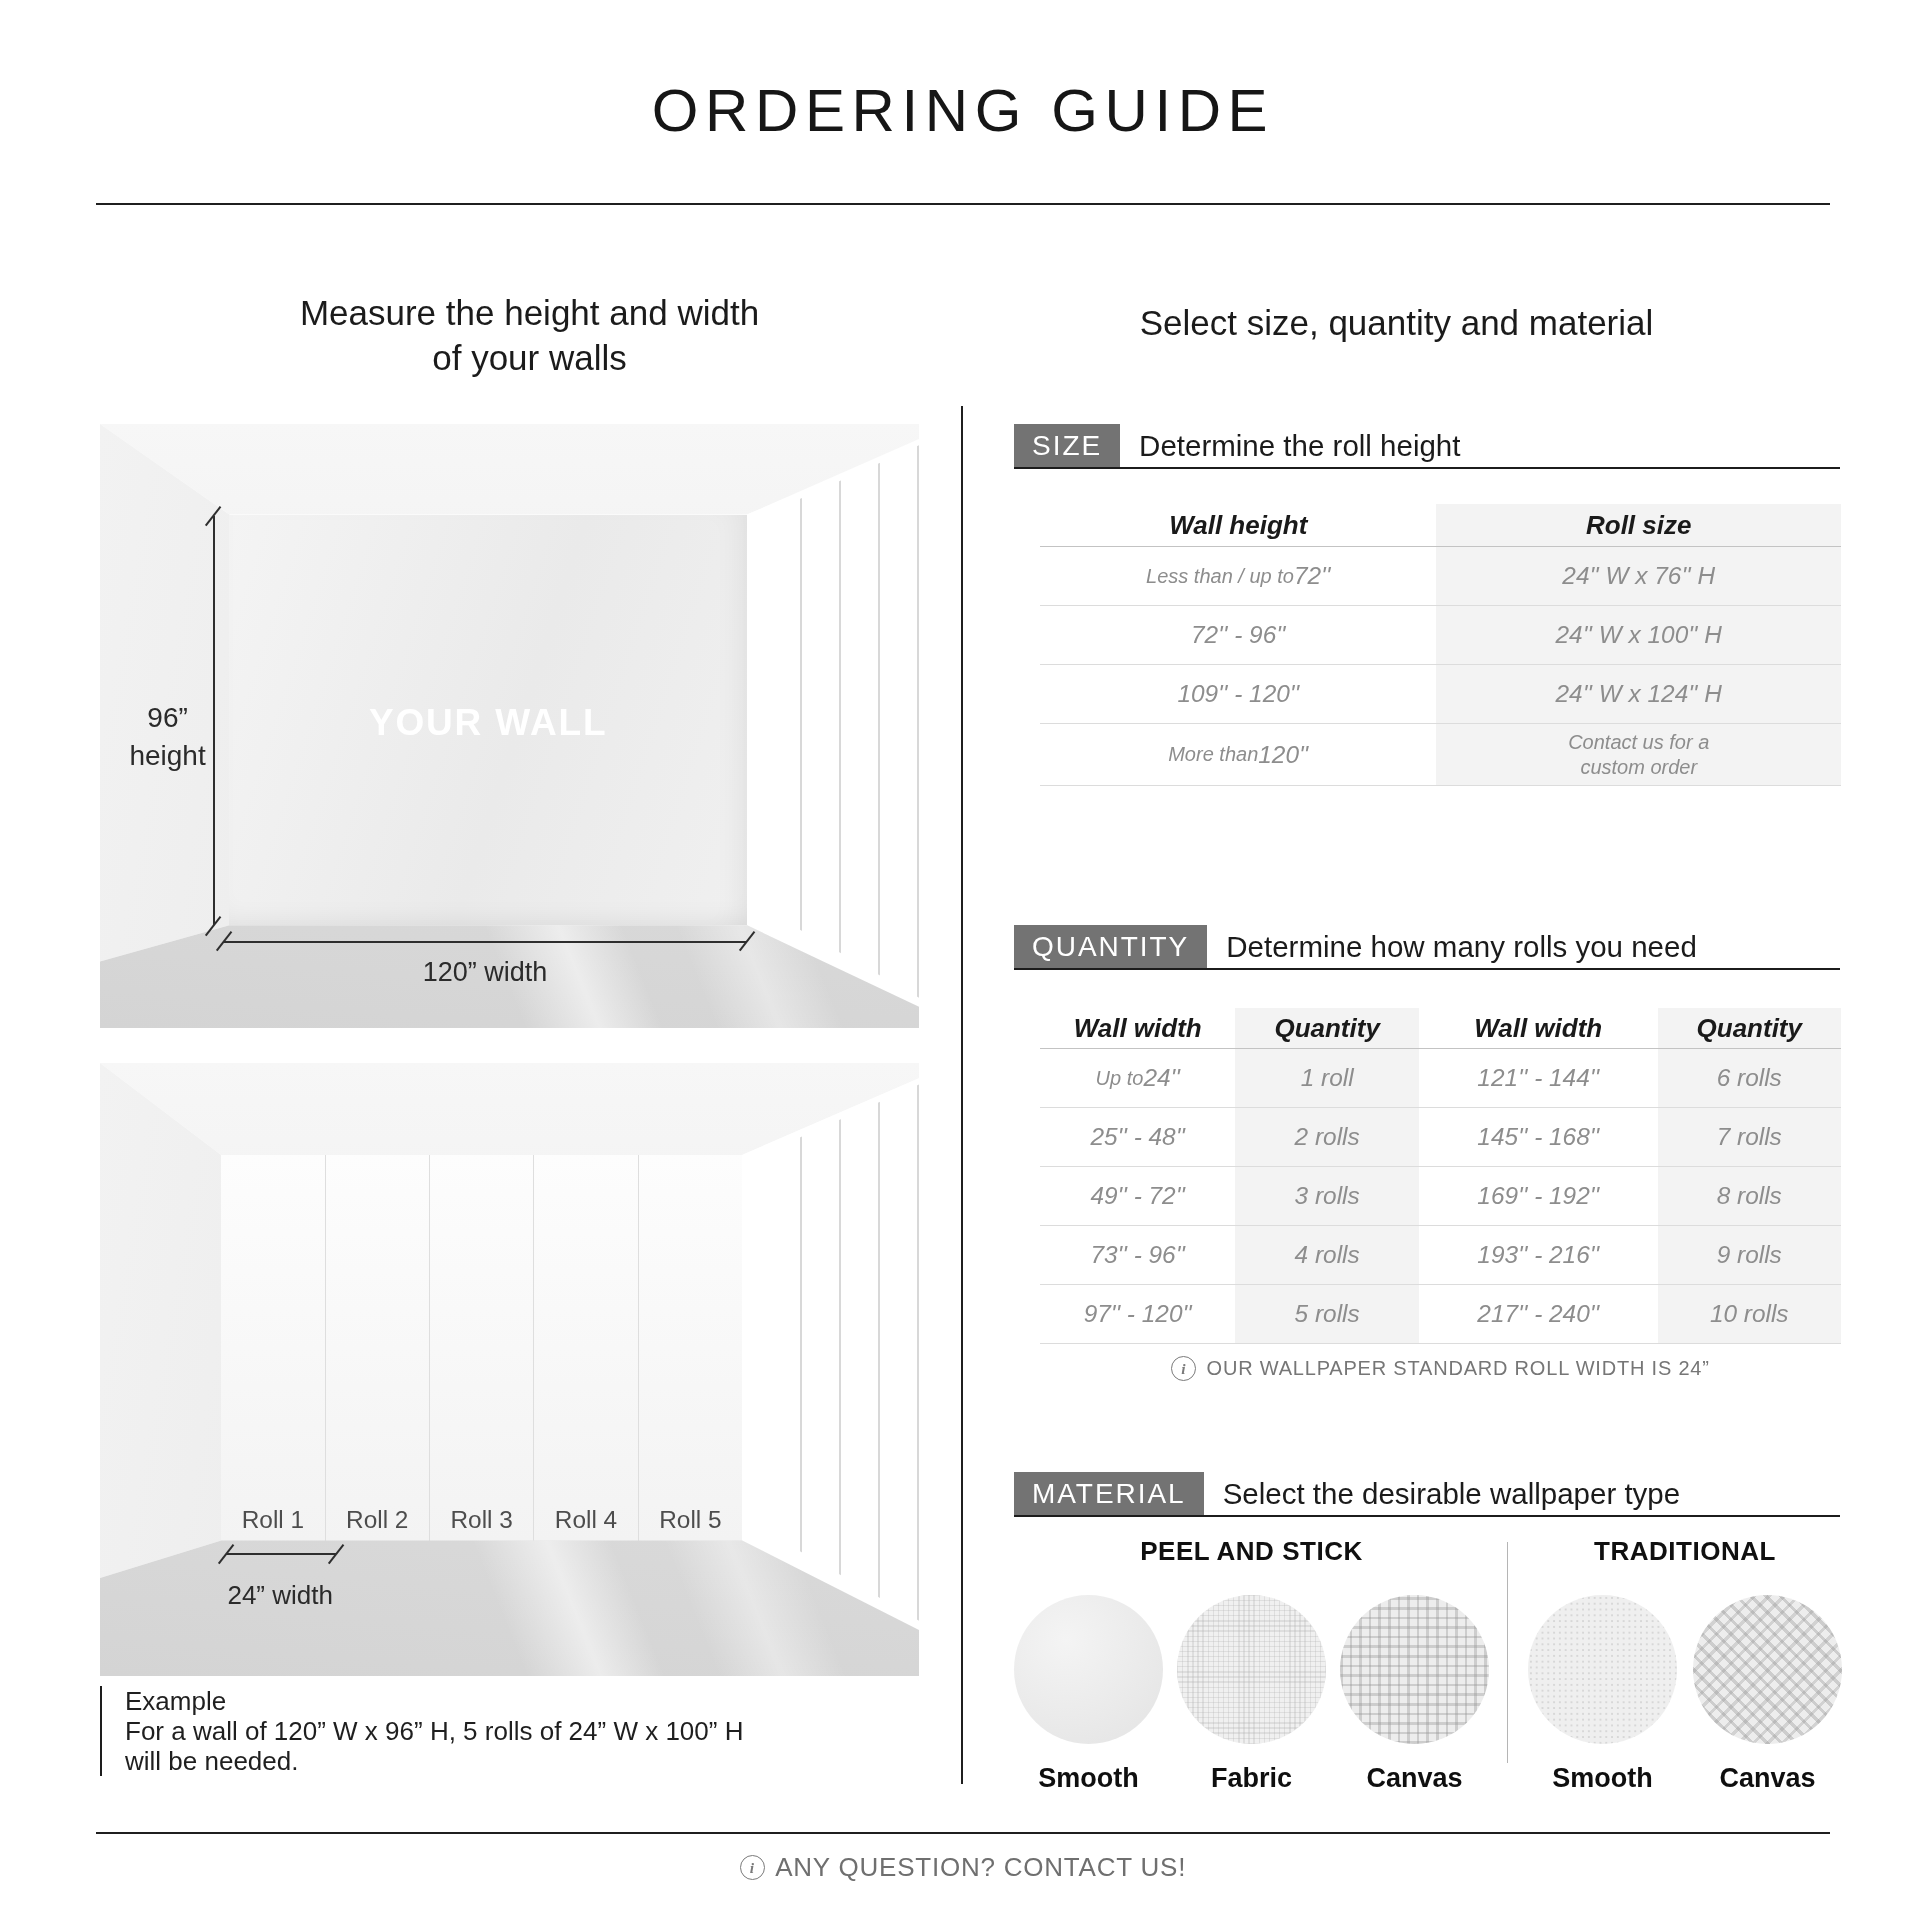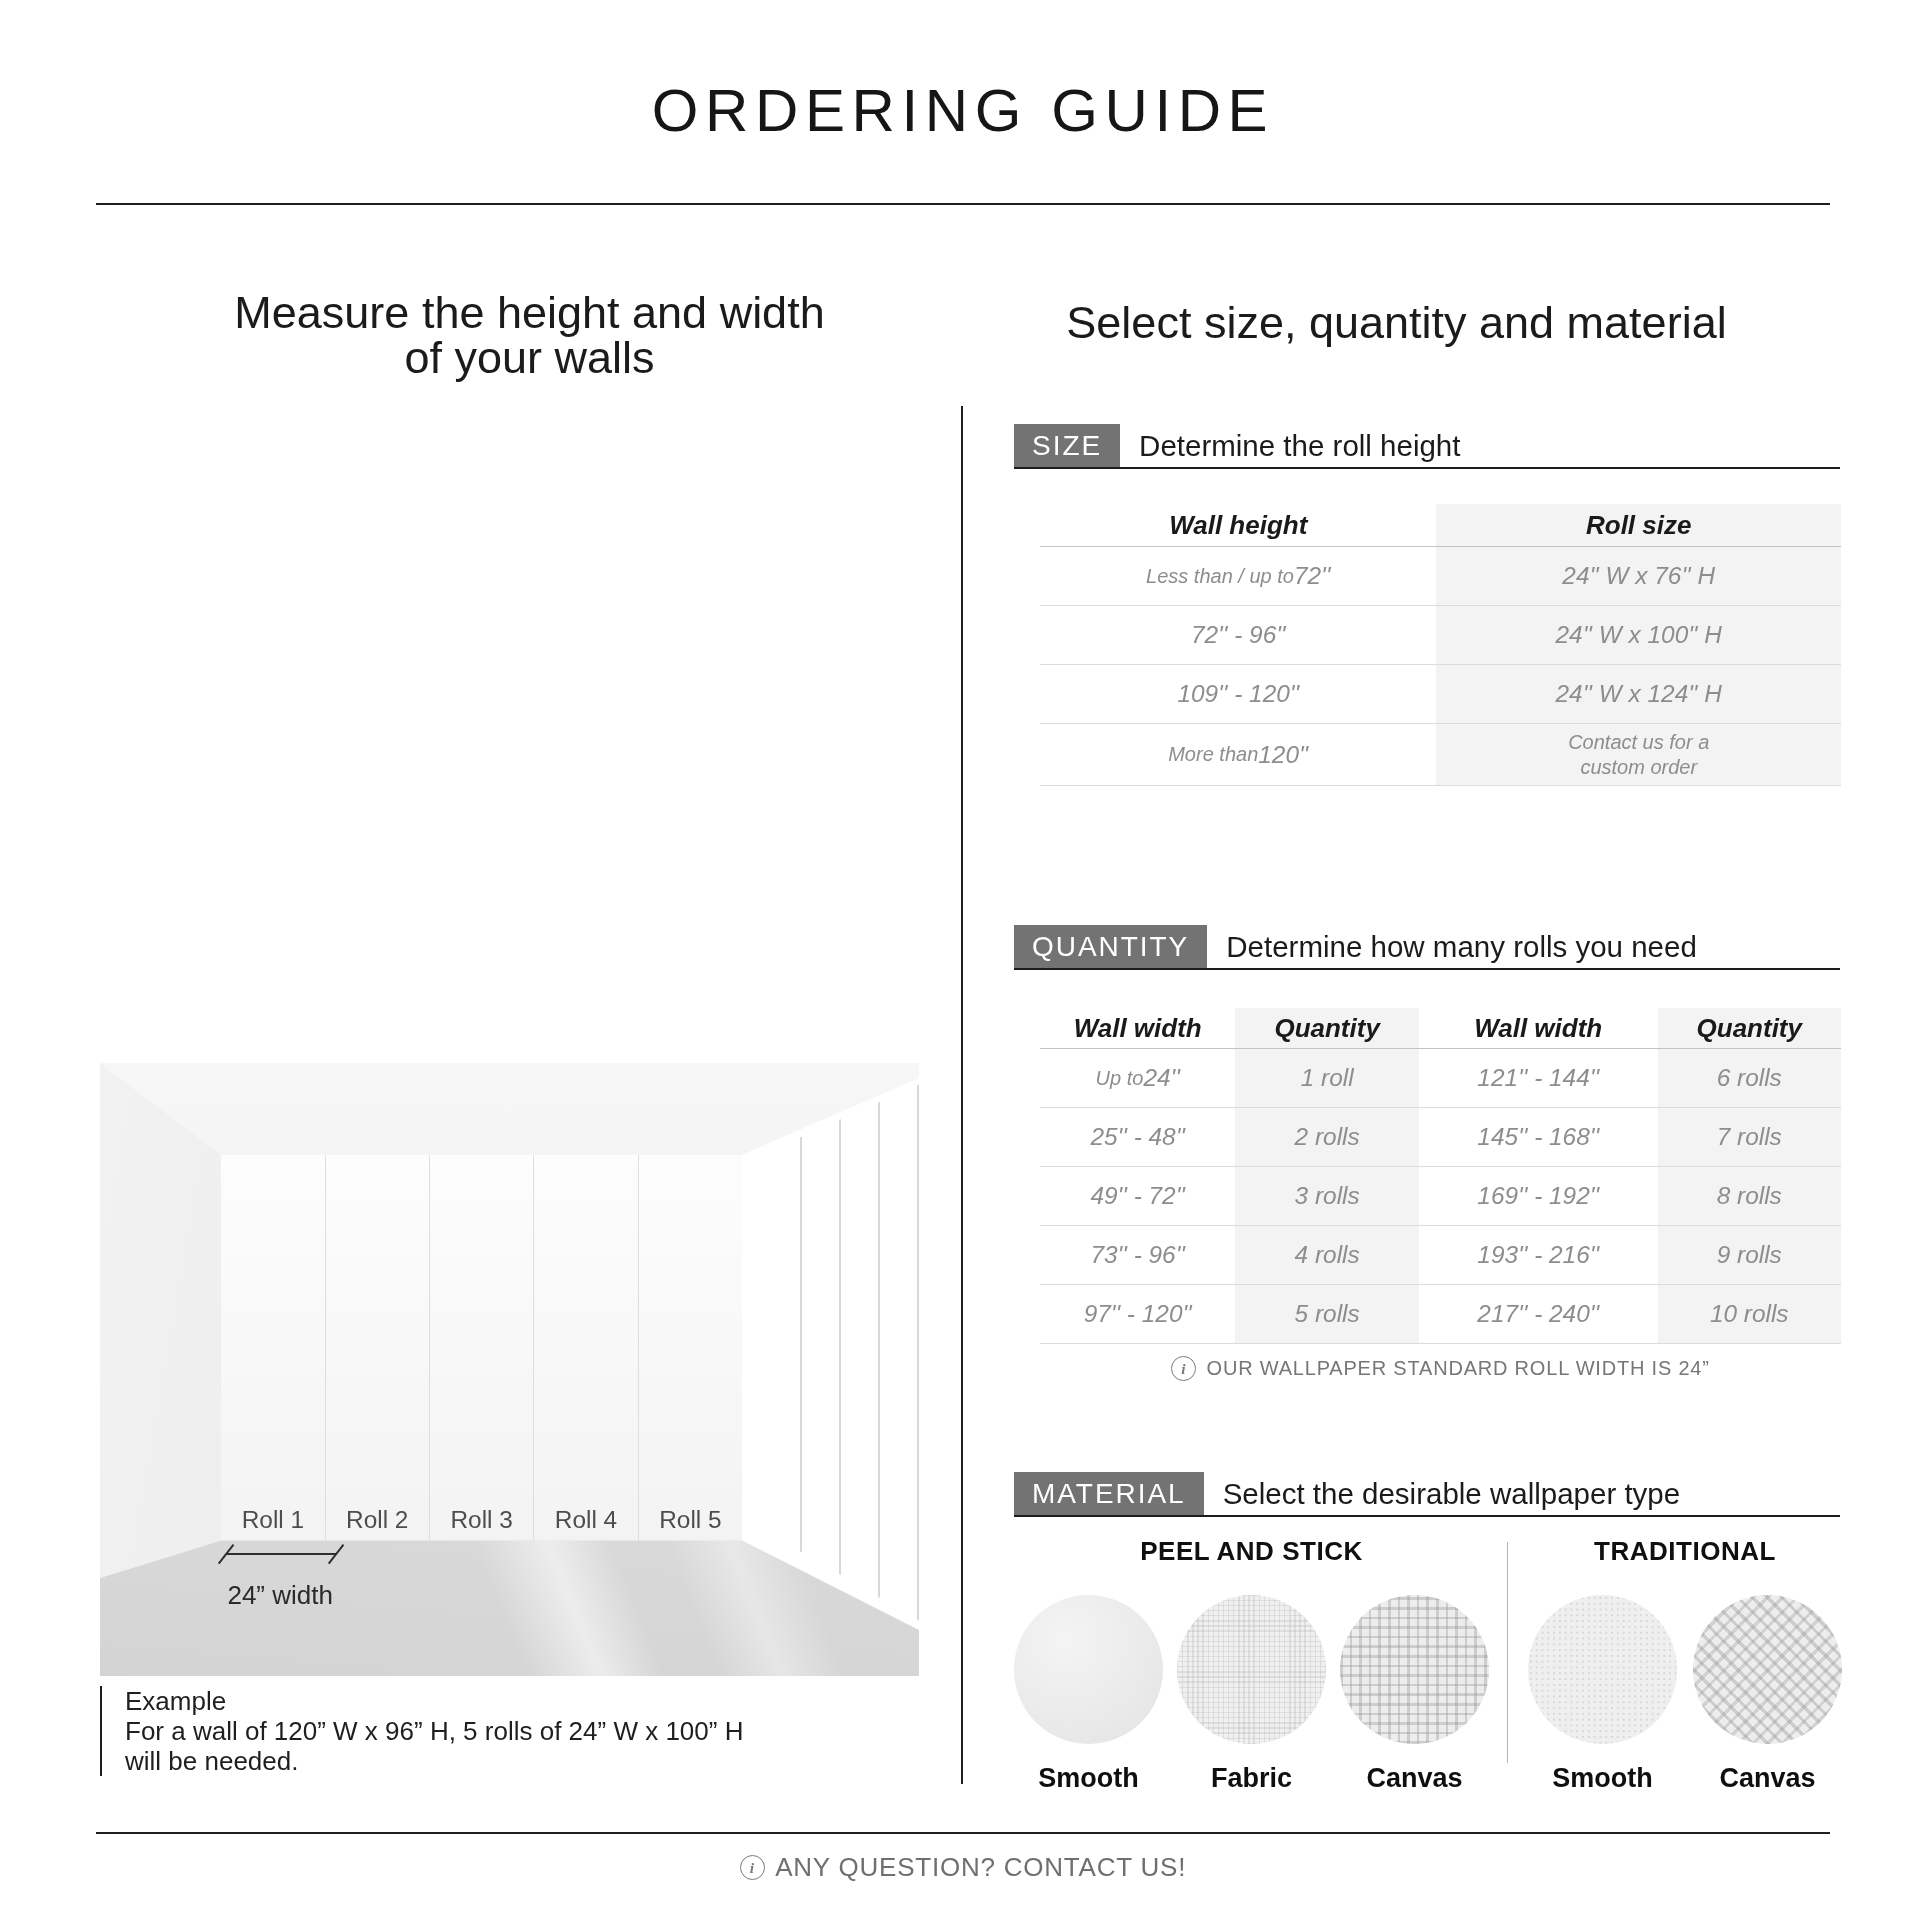--- a/index.html
+++ b/index.html
@@ -6,21 +6,21 @@
   .page{position:relative;width:1926px;height:1926px;background:#ffffff;overflow:hidden;
         font-family:"Liberation Sans", sans-serif;color:#1d1d1d;}
   .rule{position:absolute;left:96px;width:1734px;height:1.9px;background:#1f1f1f;}
   .col-divider{position:absolute;left:961px;top:406px;width:1.9px;height:1378px;background:#1f1f1f;}
 
   
   .page-title{position:absolute;left:0;top:76px;width:1926px;text-align:center;
               font-size:60px;letter-spacing:.11em;color:#161616;font-weight:400;}
 
   
-  .col-heading{position:absolute;text-align:center;font-size:45px;line-height:45px;color:#1b1b1b;}
+  .col-heading{position:absolute;text-align:center;font-size:35px;line-height:45px;color:#1b1b1b;}
   .col-heading.left{left:96px;top:290px;width:867px;}
   .col-heading.right{left:963px;top:300px;width:867px;}
 
   
   .room{position:absolute;left:100px;width:819px;background:#fff;overflow:hidden;}
   #room1{top:424px;height:604px;}
   #room2{top:1063px;height:613px;}
   .layer{position:absolute;inset:0;}
   .r-ceiling{clip-path:polygon(0 0,100% 0,100% 3%,79% 15%,15.8% 15%);
              background:linear-gradient(180deg,#f7f7f7,#e7e7e7);}
@@ -147,20 +147,36 @@
 
   <div class="page-title">ORDERING GUIDE</div>
   <div class="rule" style="top:203px;"></div>
   <div class="col-divider"></div>
 
   <div class="col-heading left">
     <div>Measure the height and width</div>
     <div>of your walls</div>
   </div>
 
+  <div class="room" id="room1">
+    <div class="layer r-ceiling"></div>
+    <div class="layer r-left"></div>
+    <div class="layer r-back"></div>
+    <div class="layer r-window"></div>
+    <div class="layer r-panes"></div>
+    <div class="layer r-floor"></div>
+    <div class="your-wall">YOUR WALL</div>
+    <div class="height-label">
+      <div>96”</div>
+      <div>height</div>
+    </div>
+    <div class="v-dim"></div>
+    <div class="h-dim"></div>
+    <div class="width-label">120” width</div>
+  </div>
 
   <div class="room" id="room2">
     <div class="layer r-ceiling"></div>
     <div class="layer r-left"></div>
     <div class="roll-wall">
       <div class="roll-panel">
           <span>Roll 1</span>
         </div>
       <div class="roll-panel">
           <span>Roll 2</span>

